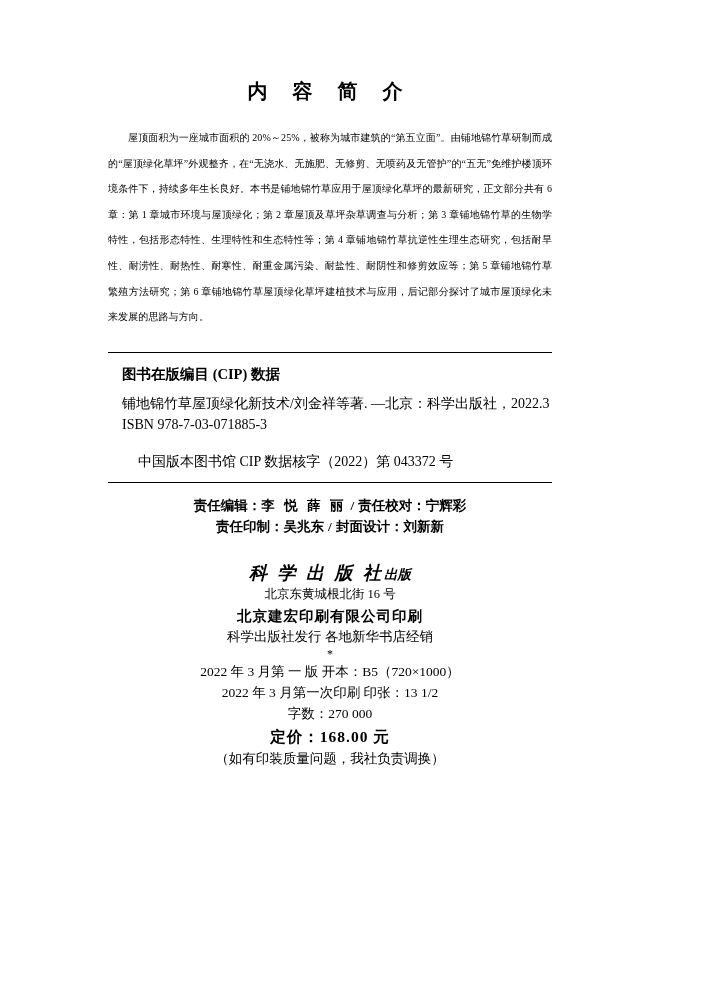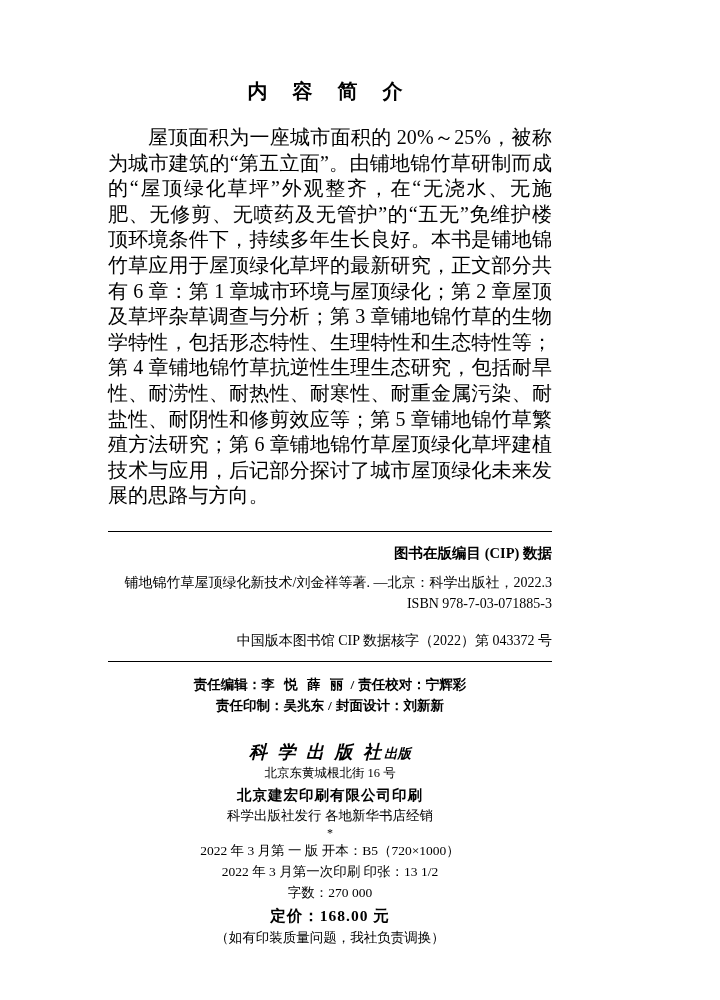--- a/index.html
+++ b/index.html
@@ -30,36 +30,35 @@
     font-size: 20px;
     font-weight: bold;
     letter-spacing: 10px;
     margin-top: 78px;
     margin-bottom: 20px;
     font-family: "Liberation Serif", "DejaVu Serif", serif;
   }
 
   
   .abstract p {
-    font-size: 20px;
+    font-size: 10px;
     line-height: 25.6px;
     margin: 0;
     text-align: justify;
     text-justify: inter-ideograph;
     text-indent: 2em;
     letter-spacing: 0.1px;
   }
 
   
   .cip {
     margin-top: 22px;
     border-top: 1.6px solid #000;
     border-bottom: 1.6px solid #000;
     padding: 9px 0 10px 0;
-    text-align: right;
   }
   .cip-title {
     font-size: 14.5px;
     font-weight: bold;
     margin: 3px 0 9px 14px;
   }
   .cip-line {
     font-size: 14px;
     line-height: 21px;
     margin-left: 14px;

